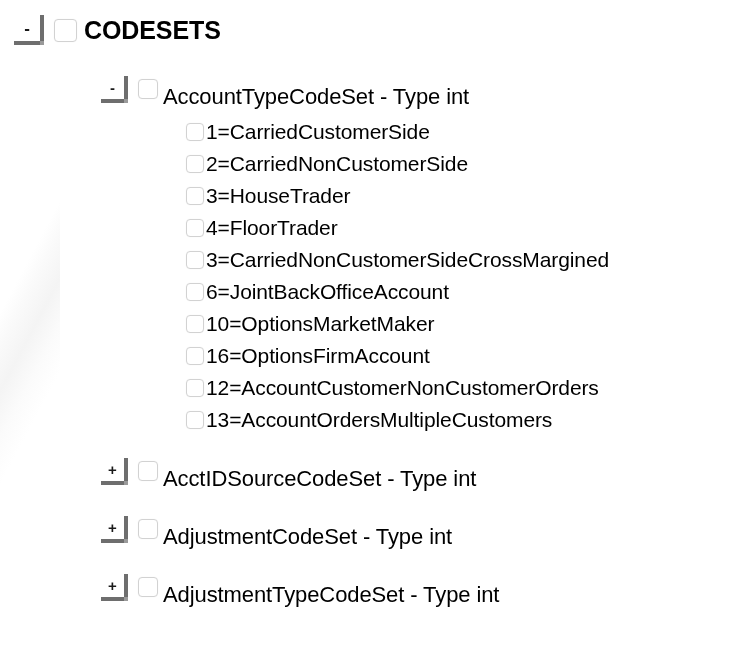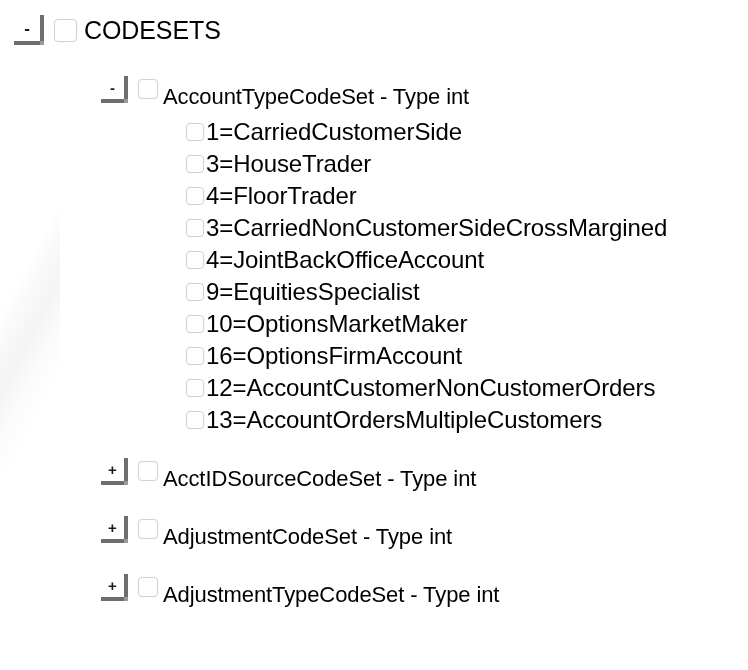--- a/index.html
+++ b/index.html
@@ -106,23 +106,23 @@
   }
   .lvl0 .cb { width: 23px; height: 23px; margin-right: 7px; }
   .lvl1 .cb { width: 20px; height: 20px; margin-right: 5px; }
   .lvl2 .cb { width: 18px; height: 18px; margin-right: 2px; }
 
   
   .label {
     display: inline-block;
     letter-spacing: -0.1px;
   }
-  .lvl0 .label { font-size: 25px; }
+  .lvl0 .label { font-size: 25px; font-weight: bold; }
   .lvl1 .label { font-size: 22px; margin-top: 16px; }
-  .lvl2 .label { font-size: 24px; }
+  .lvl2 .label { font-size: 21px; }
 
   
   .row-root      { height: 48px; padding-top: 6px; }
   .row-group     { height: 46px; padding-left: 101px; }
   .row-group-gap { margin-top: 12px; }
   .row-leaf      { height: 32px; padding-left: 186px; }
 
   .leaf-block { padding-top: 4px; }
 </style>
 </head>
@@ -144,37 +144,37 @@
     <span class="label">AccountTypeCodeSet - Type int</span>
   </div>
 
   <div class="leaf-block">
     <div class="row row-leaf lvl2">
       <span class="cb"></span>
       <span class="label">1=CarriedCustomerSide</span>
     </div>
     <div class="row row-leaf lvl2">
       <span class="cb"></span>
+      <span class="label">2=CarriedNonCustomerSide</span>
+    </div>
+    <div class="row row-leaf lvl2">
+      <span class="cb"></span>
       <span class="label">3=HouseTrader</span>
     </div>
     <div class="row row-leaf lvl2">
       <span class="cb"></span>
       <span class="label">4=FloorTrader</span>
     </div>
     <div class="row row-leaf lvl2">
       <span class="cb"></span>
       <span class="label">3=CarriedNonCustomerSideCrossMargined</span>
     </div>
     <div class="row row-leaf lvl2">
       <span class="cb"></span>
-      <span class="label">4=JointBackOfficeAccount</span>
-    </div>
-    <div class="row row-leaf lvl2">
-      <span class="cb"></span>
-      <span class="label">9=EquitiesSpecialist</span>
+      <span class="label">6=JointBackOfficeAccount</span>
     </div>
     <div class="row row-leaf lvl2">
       <span class="cb"></span>
       <span class="label">10=OptionsMarketMaker</span>
     </div>
     <div class="row row-leaf lvl2">
       <span class="cb"></span>
       <span class="label">16=OptionsFirmAccount</span>
     </div>
     <div class="row row-leaf lvl2">

